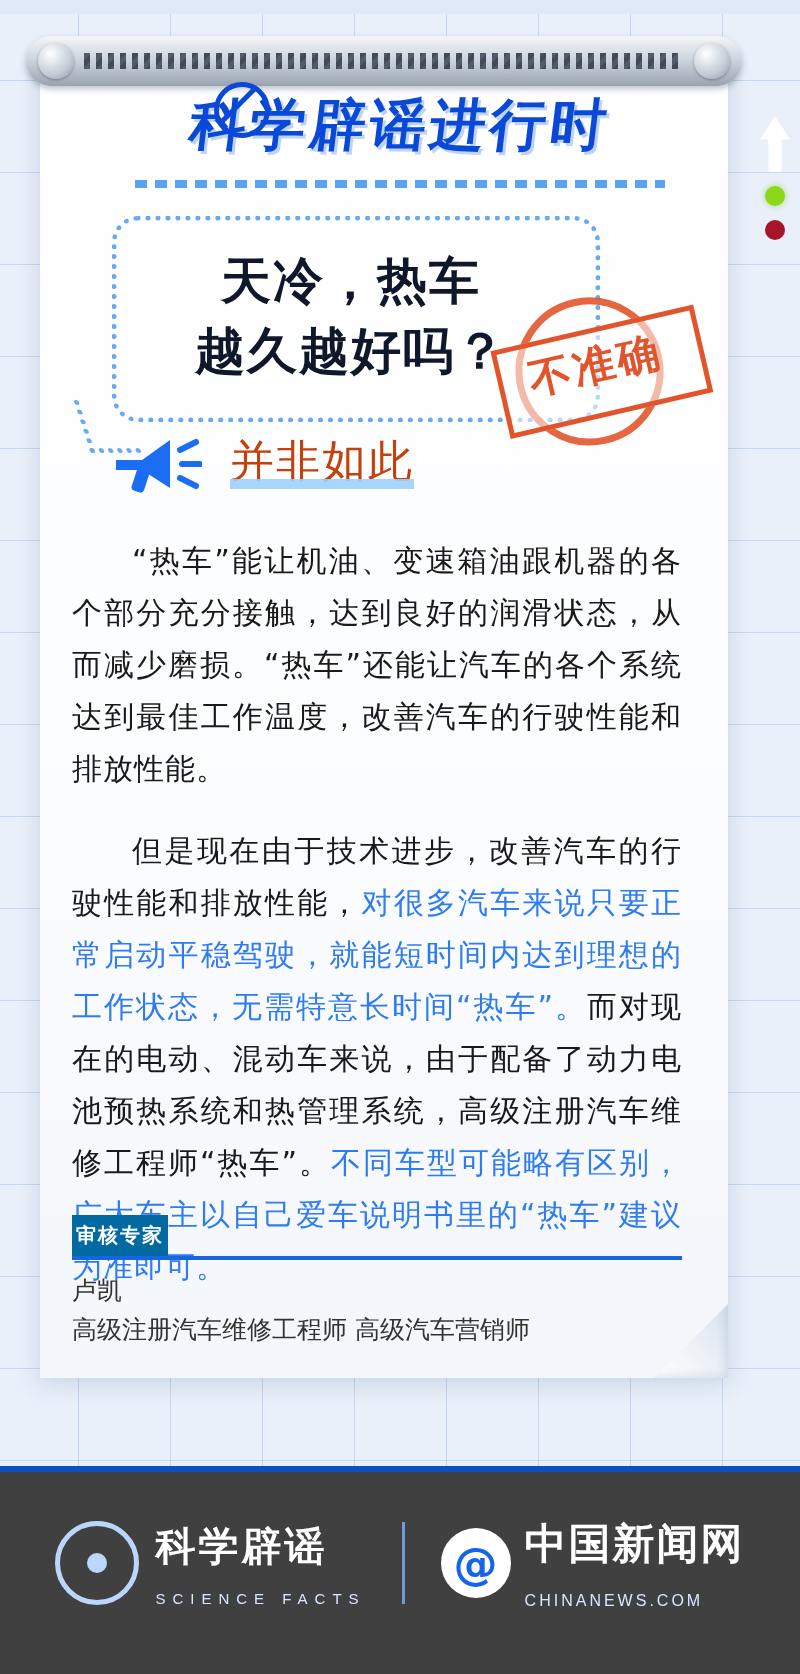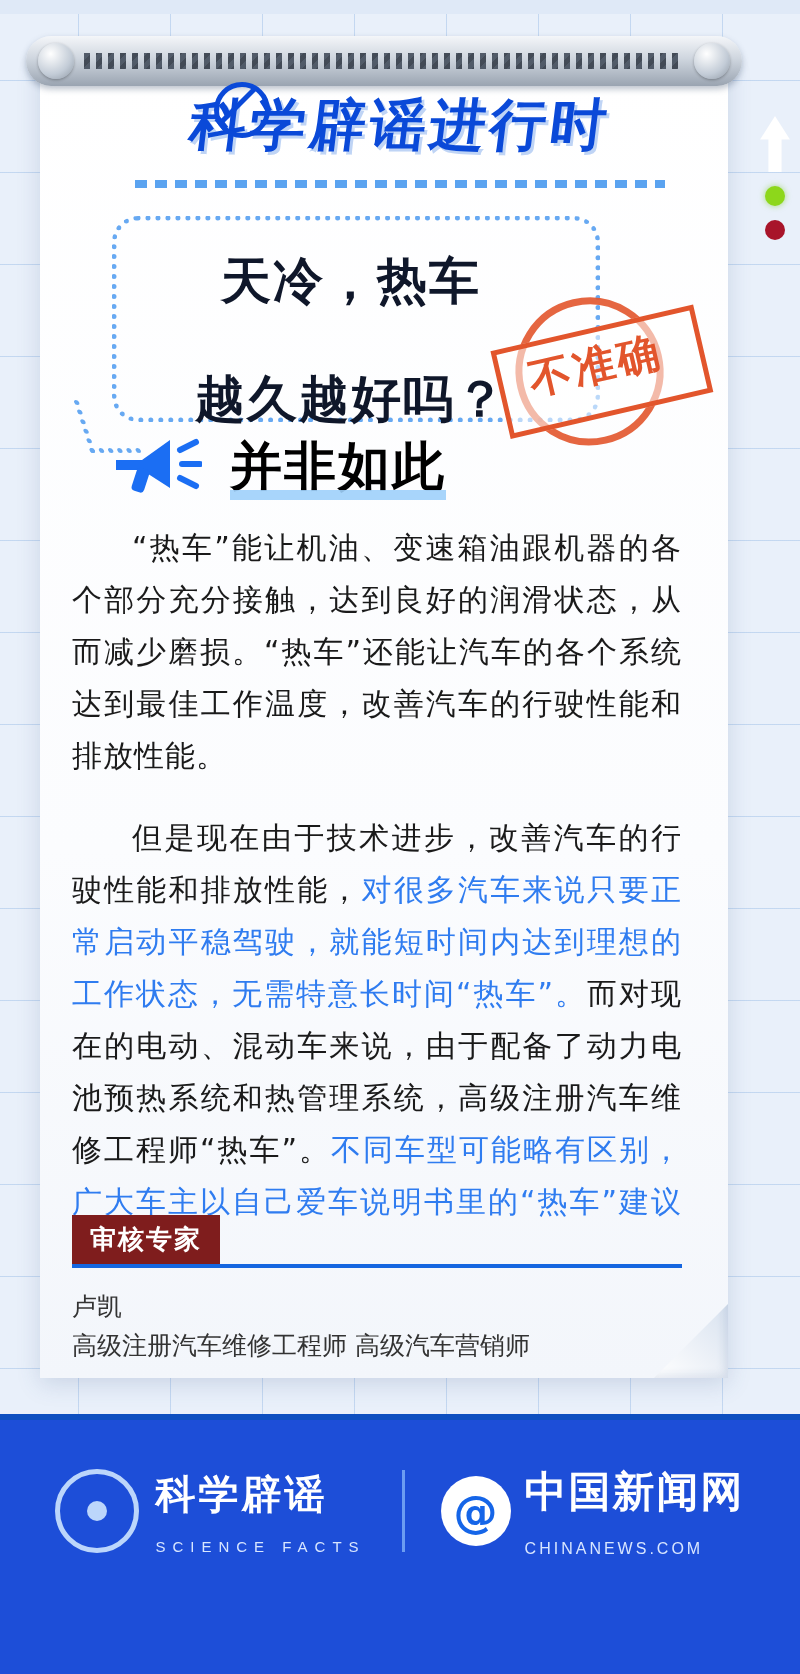--- a/index.html
+++ b/index.html
@@ -103,21 +103,21 @@
     position:absolute;left:82px;top:400px;width:46px;height:48px;
     border-left:5px dotted #67a9f2;border-bottom:5px dotted #67a9f2;
     transform:skewX(18deg);
   }
   .q-line{
     text-align:center;color:#0f172a;font-weight:bold;
     font-family:"DejaVu Sans","Liberation Sans",sans-serif;
     font-size:50px;letter-spacing:2px;
   }
   .q1{position:absolute;left:112px;top:248px;width:478px;}
-  .q2{position:absolute;left:112px;top:318px;width:478px;margin-top:48px;}
+  .q2{position:absolute;left:112px;top:318px;width:478px;}
 
   
   .stamp{
     position:absolute;left:496px;top:302px;width:198px;height:124px;
     transform:rotate(-13deg);
   }
   .stamp .ring{
     position:absolute;left:18px;top:-6px;width:134px;height:134px;
     border:7px solid #e2552c;border-radius:50%;opacity:.9;
   }
@@ -128,60 +128,60 @@
   .stamp .txt{
     position:absolute;left:0;top:36px;width:198px;text-align:center;
     color:#e2552c;font-size:42px;font-weight:bold;letter-spacing:3px;
     font-family:"DejaVu Sans","Liberation Sans",sans-serif;
   }
 
   
   .megaphone{position:absolute;left:112px;top:430px;width:90px;height:70px;}
   .verdict{
     position:absolute;left:230px;top:432px;
-    font-size:52px;font-weight:bold;color:#000000;letter-spacing:2px;
+    font-size:44px;font-weight:normal;color:#c2410c;letter-spacing:2px;
     font-family:"DejaVu Sans","Liberation Sans",sans-serif;
   }
   .verdict .ul{
     display:block;height:10px;width:100%;
     background:#9fd0fb;margin-top:-12px;opacity:.9;
   }
 
   
   .body{
     position:absolute;left:72px;top:520px;width:610px;
     font-size:30px;line-height:52px;color:#1a1a1a;letter-spacing:1px;
     font-family:"DejaVu Sans","Liberation Sans",sans-serif;
     text-align:justify;
   }
-  .body p{margin:2px 0 30px 0;text-indent:2em;}
+  .body p{margin:15px 0 30px 0;text-indent:2em;}
   .hl{color:#2f7cf0;}
 
   
   .expert{position:absolute;left:72px;top:1215px;width:610px;}
   .expert-tag{
-    display:inline-block;background:#7f1d1d;color:#fff;
-    font-size:26px;font-weight:bold;letter-spacing:2px;
-    padding:7px 18px;
+    display:inline-block;background:#0369a1;color:#fff;
+    font-size:20px;font-weight:bold;letter-spacing:2px;
+    padding:7px 4px;
     font-family:"DejaVu Sans","Liberation Sans",sans-serif;
   }
   .expert-rule{height:4px;background:#1566e0;margin-top:0;}
   .expert-name{
-    margin-top:22px;font-size:25px;color:#333;
+    margin-top:14px;font-size:25px;color:#333;
     font-family:"DejaVu Sans","Liberation Sans",sans-serif;
   }
   .expert-role{
     margin-top:6px;font-size:25px;color:#333;
     font-family:"DejaVu Sans","Liberation Sans",sans-serif;
   }
 
   
   .footer{
-    position:absolute;left:0;right:0;bottom:0;height:260px;
-    background:#1d4ed8;
+    position:absolute;left:0;right:0;bottom:0;height:208px;
+    background:#404040;
   }
   .footer-top-line{position:absolute;left:0;right:0;top:0;height:6px;background:#0d4fc0;}
   .footer-inner{
     position:absolute;left:0;right:0;top:42px;height:110px;
     display:flex;align-items:center;justify-content:center;gap:36px;
   }
   .brand{display:flex;align-items:center;gap:16px;}
   .brand-ring{
     width:74px;height:74px;border-radius:50%;
     border:5px solid #bcd6fb;position:relative;

